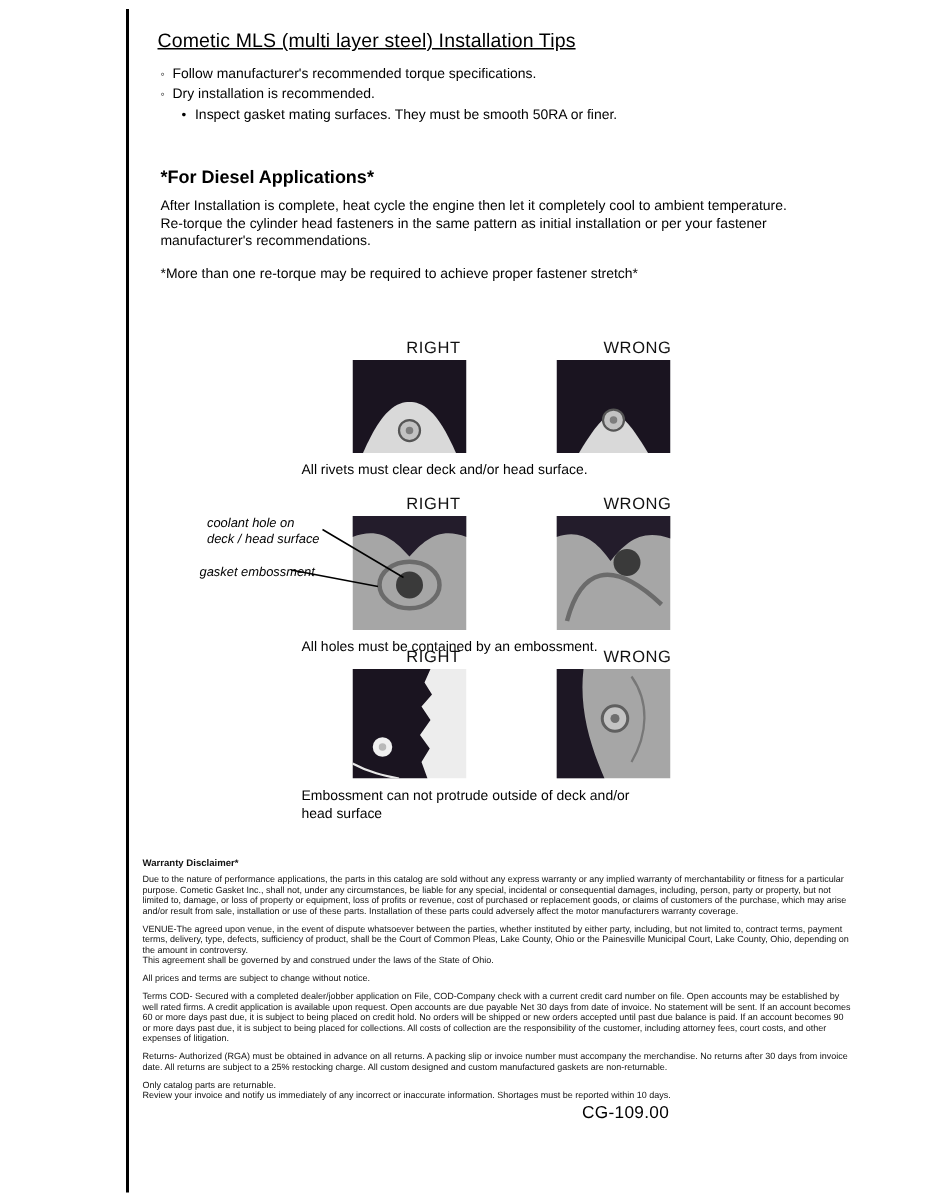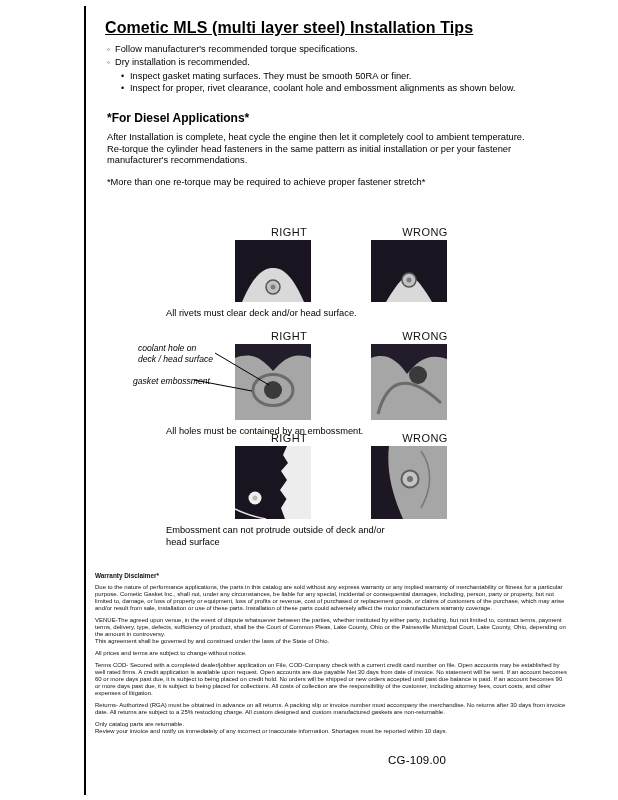--- a/index.html
+++ b/index.html
@@ -5,52 +5,52 @@
   * { margin:0; padding:0; box-sizing:border-box; }
   html,body { background:#ffffff; }
   .page {
     position:relative; width:618px; height:800px; background:#ffffff;
     font-family:"Liberation Sans", sans-serif; color:#000; overflow:hidden;
   }
   .left-rule { position:absolute; left:84px; top:6px; width:2px; height:789px; background:#000; }
 
   .title {
     position:absolute; left:105px; top:19px;
-    font-size:16px; font-weight:bold; text-decoration:underline; letter-spacing:0.1px;
+    font-size:13px; font-weight:normal; text-decoration:underline; letter-spacing:0.1px;
   }
 
   .bullets { position:absolute; left:107px; top:43px; width:460px; }
   .bullet { display:flex; font-size:9.3px; line-height:12.4px; }
   .bullet .marker { width:8px; flex:0 0 8px; }
   .marker.m-open::before { content:"◦"; font-size:8px; }
   .marker.m-filled::before { content:"•"; font-size:9px; }
   .bullet.sub { margin-left:14px; }
   .bullet.sub .marker { width:9px; flex:0 0 9px; }
 
   .diesel { position:absolute; left:107px; top:113px; width:426px; font-size:9.3px; line-height:11.4px; }
   .diesel-heading { font-weight:bold; font-size:12px; margin-bottom:8px; }
   .diesel .para { margin-bottom:10px; }
 
   .figure { position:absolute; left:105px; width:480px; }
   .fig1 { top:226px; } .fig2 { top:330px; } .fig3 { top:432px; }
   .fig-labels { margin-left:146px; width:212px; display:flex; justify-content:space-between;gap:24px; }
   .fig-labels span { width:76px; text-align:center; font-size:11px; letter-spacing:0.4px; color:#111; }
   .fig-images { margin-left:130px; width:212px; display:flex; justify-content:space-between; margin-top:2px; }
   .fig-images svg { display:block; }
-  .fig-caption { margin-left:61px; margin-top:6px; font-size:9.3px; line-height:11.5px; width:240px; }
+  .fig-caption { margin-left:96px; margin-top:6px; font-size:9.3px; line-height:11.5px; width:240px; }
   .annot { position:absolute; font-size:8.6px; line-height:10.5px; white-space:pre-line;font-style:italic; }
   .annot1 { left:33px; top:13px; }
   .annot2 { left:28px; top:46px; }
   .annot-lines { position:absolute; left:0; top:0; pointer-events:none; }
 
   .disclaimer { position:absolute; left:95px; top:572px; width:474px; font-size:6px; line-height:7px; color:#111; }
   .disclaimer-heading { font-weight:bold; font-size:6.4px; margin-bottom:5px; }
   .disc-para { margin-bottom:5px; white-space:pre-line; }
 
-  .footer { position:absolute; left:388px; top:754px; font-size:11.5px; letter-spacing:0.2px; }
+  .footer { position:absolute; left:388px; top:736px; font-size:11.5px; letter-spacing:0.2px; }
 </style>
 </head>
 <body>
 
 <div class="page">
   <div class="left-rule"></div>
 
   <div class="title">Cometic MLS (multi layer steel) Installation Tips</div>
 
   <div class="bullets">
@@ -58,24 +58,20 @@
       <span class="marker m-open"></span>
       <span>Follow manufacturer's recommended torque specifications.</span>
     </div>
     <div class="bullet">
       <span class="marker m-open"></span>
       <span>Dry installation is recommended.</span>
     </div>
     <div class="bullet sub">
       <span class="marker m-filled"></span>
       <span>Inspect gasket mating surfaces.  They must be smooth 50RA or finer.</span>
-    </div>
-    <div class="bullet sub">
-      <span class="marker m-filled"></span>
-      <span>Inspect for proper, rivet clearance, coolant hole and embossment alignments as shown below.</span>
     </div>
   </div>
 
   <div class="diesel">
     <div class="diesel-heading">*For Diesel Applications*</div>
     <div class="para">After Installation is complete, heat cycle the engine then let it completely cool to ambient temperature. Re-torque the cylinder head fasteners in the same pattern as initial installation or per your fastener manufacturer's recommendations.</div>
     <div class="para">*More than one re-torque may be required to achieve proper fastener stretch*</div>
   </div>
 
   <div class="figure fig1">

